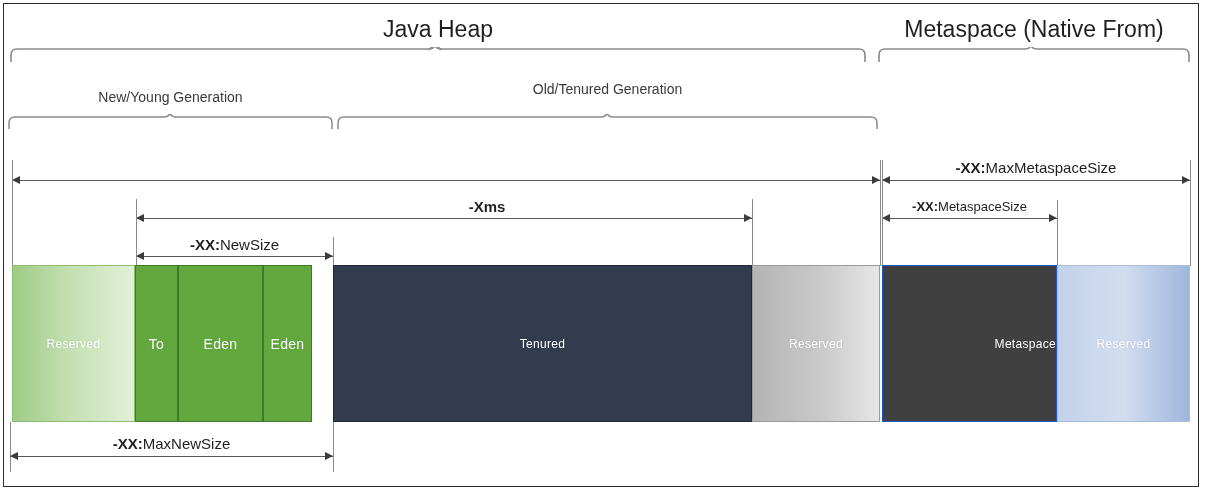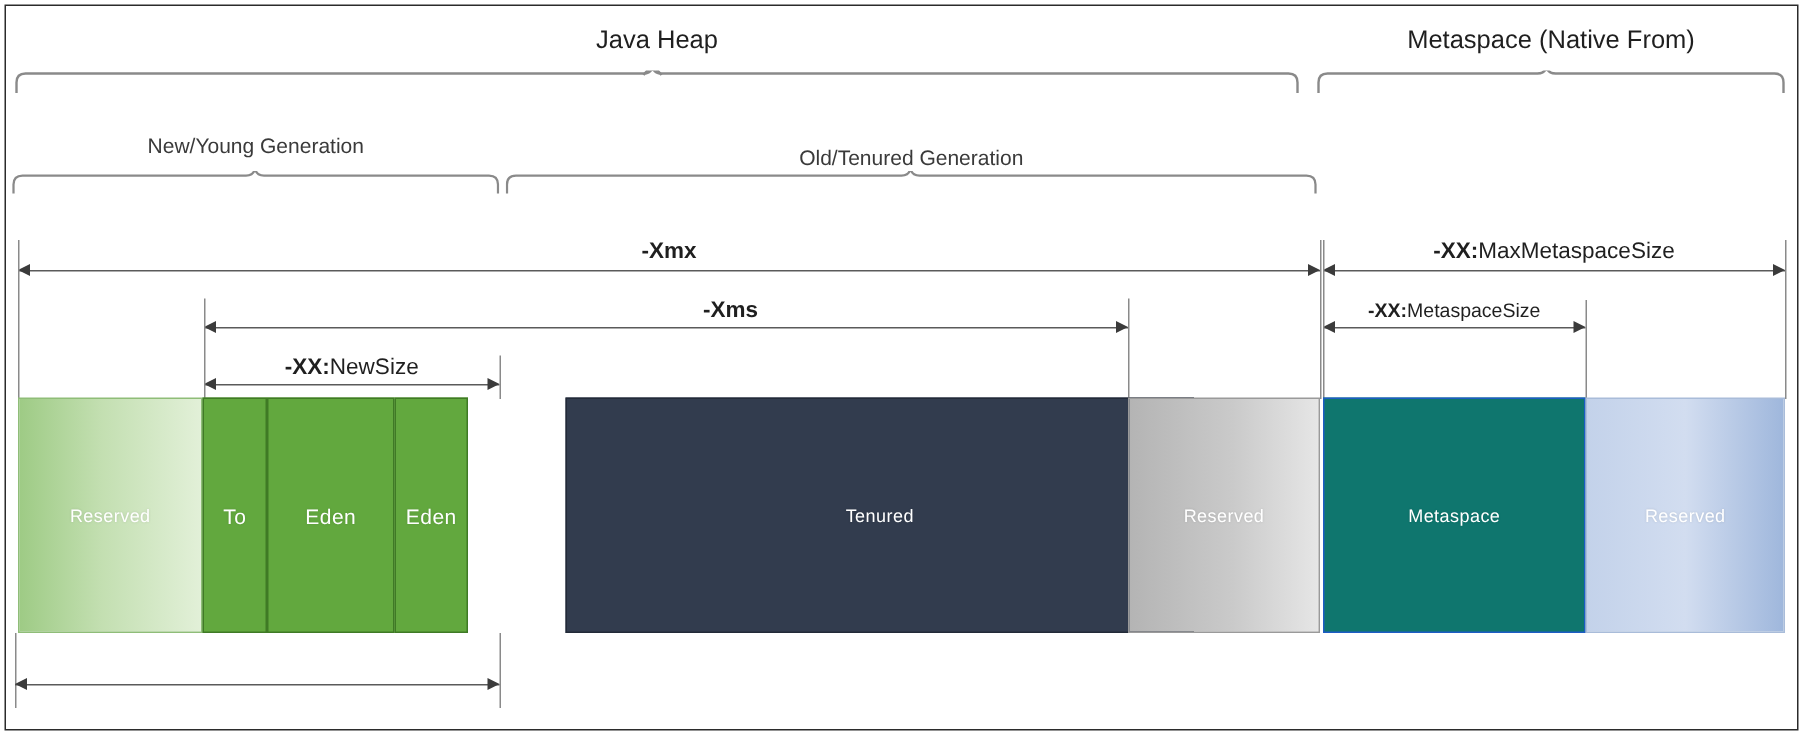--- a/index.html
+++ b/index.html
@@ -24,21 +24,21 @@
   }
 
   
   .lbl{
     position:absolute;
     text-align:center;
     color:#2d2d2d;
     white-space:nowrap;
     line-height:1;
   }
-  .lbl-major{ font-size:17px; font-weight:400; color:#1f1f1f; }
+  .lbl-major{ font-size:23px; font-weight:400; color:#1f1f1f; }
   .lbl-minor{ font-size:14px; color:#3a3a3a; }
   .lbl-arrow{ font-size:15px; color:#1f1f1f; }
   .lbl-arrow-sm{ font-size:13px; color:#1f1f1f; }
   .lbl-arrow b{ font-weight:700; }
   .lbl-arrow-sm b{ font-weight:700; }
 
   
   .brace{ position:absolute; }
   .brace svg{ display:block; }
 
@@ -106,22 +106,23 @@
   }
   .seg-tenured{
     background:#323C4E;
     border-color:#222a38;
   }
   .seg-tenured-reserved{
     background:linear-gradient(to right,#B4B4B4 0%,#CACACA 55%,#E6E6E6 100%);
     border-color:#9a9a9a;
   }
   .seg-metaspace{
-    background:#0f766e;
+    background:#404040;
     border-color:#1d5cc4;
+    justify-content:flex-end;
   }
   .seg-meta-reserved{
     background:linear-gradient(to right,#C3D2EA 0%,#D2DDF0 50%,#9FB7DC 100%);
     border-color:#a9bcd9;
   }
 </style>
 </head>
 <body>
 
 <div id="diagram">
@@ -140,37 +141,34 @@
   </div>
 
   <div class="brace" style="left:878px;top:47px;width:312px;height:16px;">
     <svg width="312" height="16" viewBox="0 0 312 16" preserveAspectRatio="none">
       <path d="M1,15 L1,8 Q1,2 7,2 L147,2 Q153,2 153,-4 Q153,2 159,2 L305,2 Q311,2 311,8 L311,15" fill="none" stroke="#8a8a8a" stroke-width="1.6"></path>
     </svg>
   </div>
 
   <div class="lbl lbl-minor" style="left:8px;width:325px;top:90px;">New/Young Generation</div>
 
-  <div class="lbl lbl-minor" style="left:337px;width:541px;top:98px;">Old/Tenured Generation</div>
+  <div class="lbl lbl-minor" style="left:337px;width:541px;top:82px;">Old/Tenured Generation</div>
 
   <div class="brace" style="left:8px;top:114px;width:325px;height:16px;">
     <svg width="325" height="16" viewBox="0 0 325 16" preserveAspectRatio="none">
       <path d="M1,15 L1,9 Q1,3 7,3 L156,3 Q162,3 162,-3 Q162,3 168,3 L318,3 Q324,3 324,9 L324,15" fill="none" stroke="#8a8a8a" stroke-width="1.5"></path>
     </svg>
   </div>
 
   <div class="brace" style="left:337px;top:114px;width:541px;height:16px;">
     <svg width="541" height="16" viewBox="0 0 541 16" preserveAspectRatio="none">
       <path d="M1,15 L1,9 Q1,3 7,3 L264,3 Q270,3 270,-3 Q270,3 276,3 L534,3 Q540,3 540,9 L540,15" fill="none" stroke="#8a8a8a" stroke-width="1.5"></path>
     </svg>
   </div>
 
-  <div class="lbl lbl-arrow" style="left:12px;width:868px;top:160px;">
-    <b>-Xmx</b>
-  </div>
   <div class="dim" style="left:12px;width:868px;top:174px;">
     <div class="line"></div>
       <div class="head l"></div>
       <div class="head r"></div>
   </div>
 
   <div class="lbl lbl-arrow" style="left:882px;width:308px;top:160px;">
     <b>-XX:</b><span>MaxMetaspaceSize</span>
   </div>
   <div class="dim" style="left:882px;width:308px;top:174px;">
@@ -228,36 +226,39 @@
     </div>
 
     <div class="seg seg-green sm" style="left:166px;width:85px;">
       <span>Eden</span>
     </div>
 
     <div class="seg seg-green sm" style="left:251px;width:49px;">
       <span>Eden</span>
     </div>
 
-    <div class="seg seg-tenured" style="left:321px;width:419px;margin-left:44px;">
+    <div class="seg seg-tenured" style="left:321px;width:419px;">
       <span>Tenured</span>
     </div>
 
     <div class="seg seg-tenured-reserved" style="left:740px;width:128px;">
       <span>Reserved</span>
     </div>
 
     <div class="seg seg-metaspace" style="left:870px;width:175px;">
       <span>Metaspace</span>
     </div>
 
     <div class="seg seg-meta-reserved" style="left:1045px;width:133px;">
       <span>Reserved</span>
     </div>
   </div>
 
+  <div class="lbl lbl-arrow" style="left:10px;width:323px;top:436px;">
+    <b>-XX:</b><span>MaxNewSize</span>
+  </div>
   <div class="dim" style="left:10px;width:323px;top:450px;">
     <div class="line"></div>
       <div class="head l"></div>
       <div class="head r"></div>
   </div>
 
 </div>
 
 </body></html>

